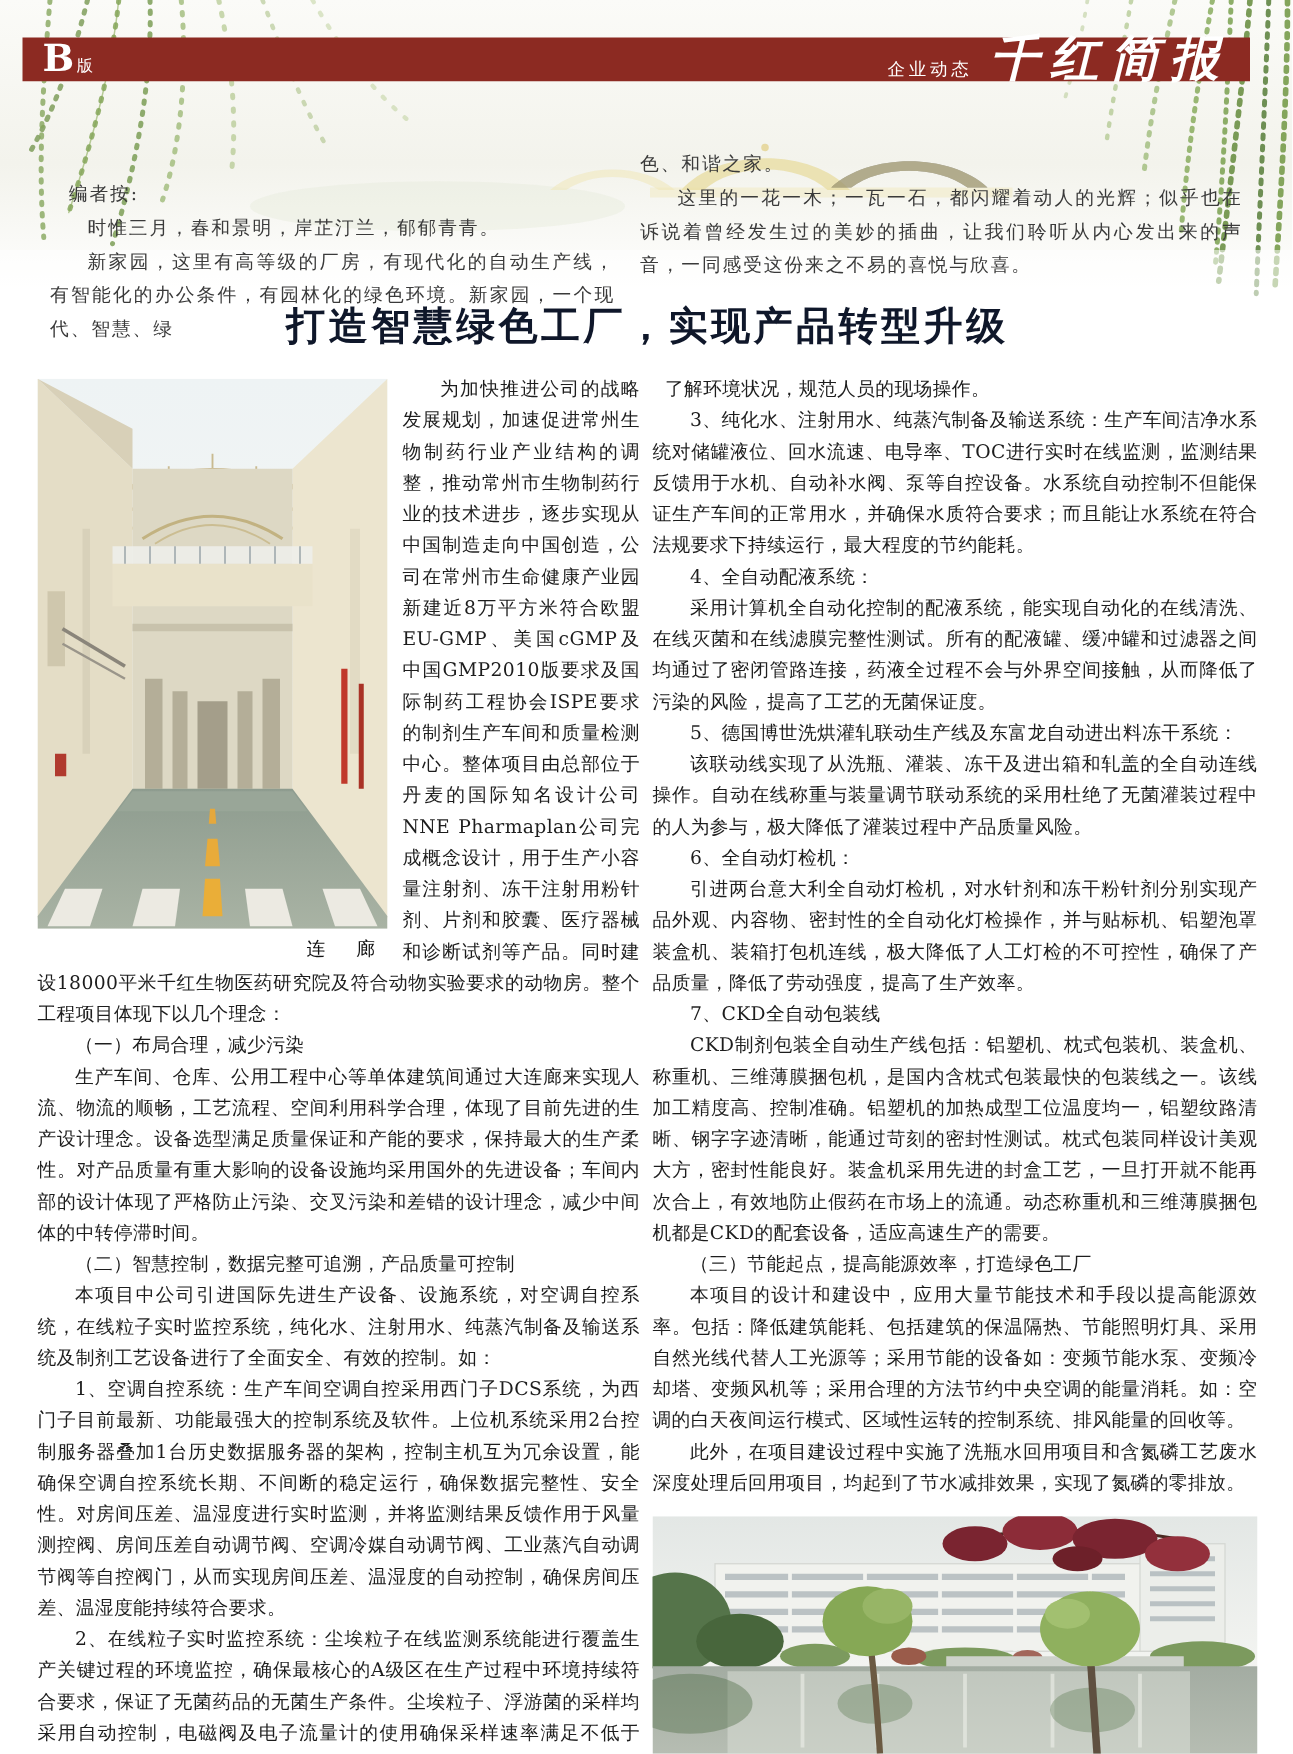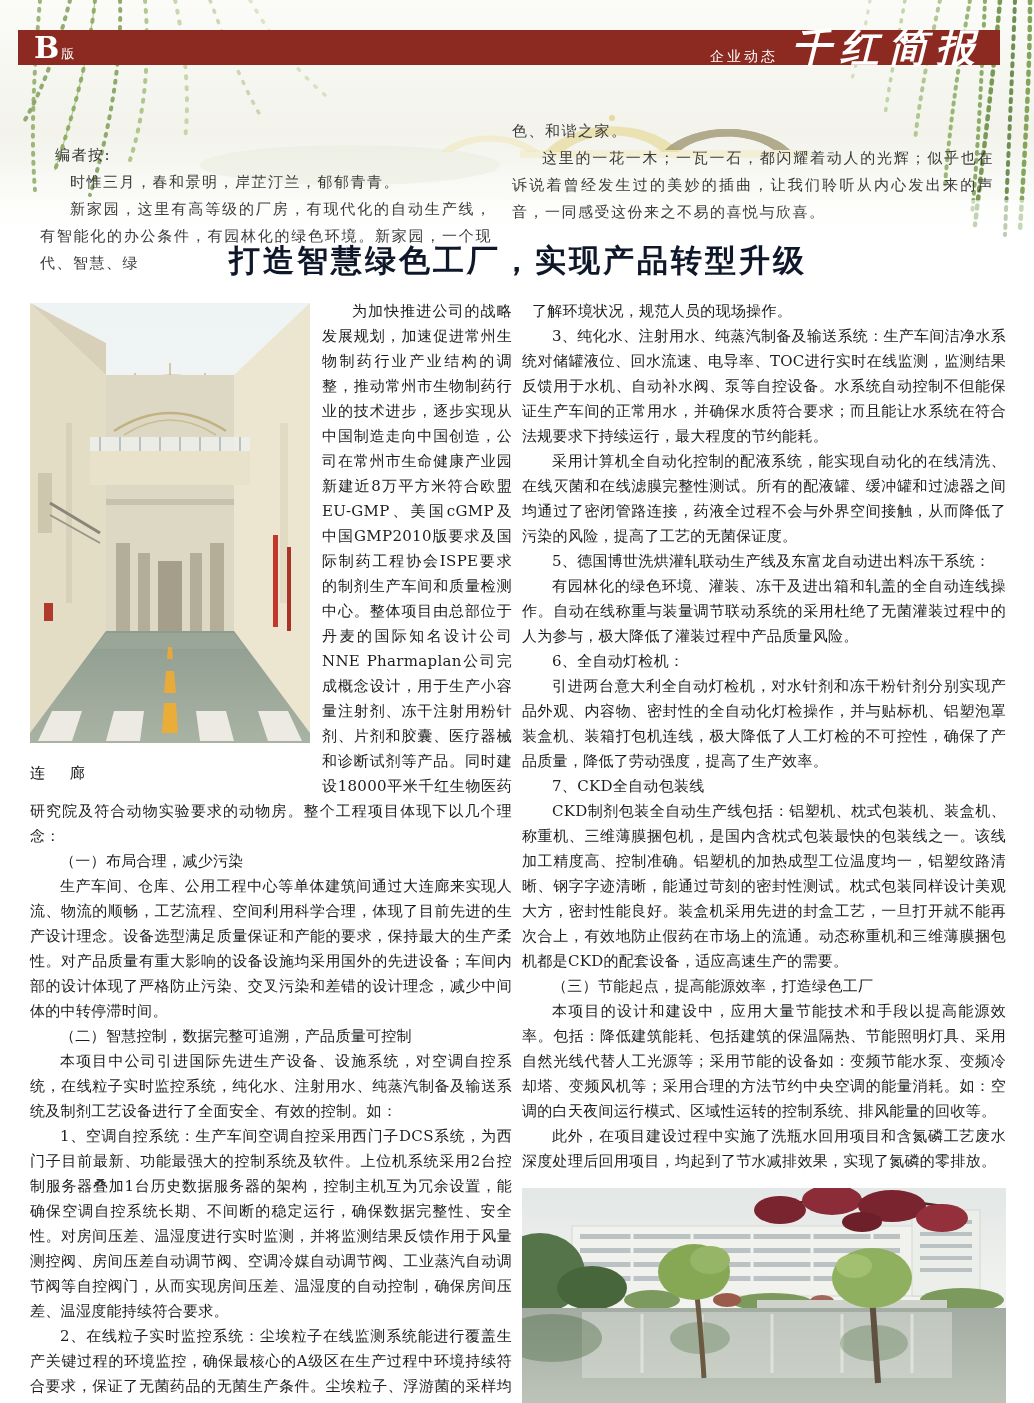--- a/index.html
+++ b/index.html
@@ -34,21 +34,21 @@
   
   .col{position:absolute;z-index:3;top:299px;}
   .col-left{left:30px;width:482px;}
   .col-right{left:522px;width:484px;}
   p.body{margin:0;font-size:15px;line-height:25px;letter-spacing:0.3px;color:#1d1d1d;
          text-align:justify;text-indent:2em;}
   p.noindent{text-indent:0;margin-left:10px;}
   figure{margin:0;padding:0;}
   .photo1{float:left;width:280px;margin:4px 12px 4px 0;}
   .photo2{width:484px;margin:14px 0 0 0;}
-  figcaption{text-align:left;font-size:15px;color:#111;padding-top:21px;}
+  figcaption{text-align:right;font-size:15px;color:#111;padding-top:7px;}
   .cap-wide{letter-spacing:10px;}
   .photo-frame{display:block;}
 </style>
 </head>
 <body>
 
 <div class="page">
 
   <svg class="banner" viewBox="0 0 1034 238" xmlns="http://www.w3.org/2000/svg">
     <defs>
@@ -203,23 +203,24 @@
     <p class="body">生产车间、仓库、公用工程中心等单体建筑间通过大连廊来实现人流、物流的顺畅，工艺流程、空间利用科学合理，体现了目前先进的生产设计理念。设备选型满足质量保证和产能的要求，保持最大的生产柔性。对产品质量有重大影响的设备设施均采用国外的先进设备；车间内部的设计体现了严格防止污染、交叉污染和差错的设计理念，减少中间体的中转停滞时间。</p>
     <p class="body">（二）智慧控制，数据完整可追溯，产品质量可控制</p>
     <p class="body">本项目中公司引进国际先进生产设备、设施系统，对空调自控系统，在线粒子实时监控系统，纯化水、注射用水、纯蒸汽制备及输送系统及制剂工艺设备进行了全面安全、有效的控制。如：</p>
     <p class="body">1、空调自控系统：生产车间空调自控采用西门子DCS系统，为西门子目前最新、功能最强大的控制系统及软件。上位机系统采用2台控制服务器叠加1台历史数据服务器的架构，控制主机互为冗余设置，能确保空调自控系统长期、不间断的稳定运行，确保数据完整性、安全性。对房间压差、温湿度进行实时监测，并将监测结果反馈作用于风量测控阀、房间压差自动调节阀、空调冷媒自动调节阀、工业蒸汽自动调节阀等自控阀门，从而实现房间压差、温湿度的自动控制，确保房间压差、温湿度能持续符合要求。</p>
     <p class="body">2、在线粒子实时监控系统：尘埃粒子在线监测系统能进行覆盖生产关键过程的环境监控，确保最核心的A级区在生产过程中环境持续符合要求，保证了无菌药品的无菌生产条件。尘埃粒子、浮游菌的采样均采用自动控制，电磁阀及电子流量计的使用确保采样速率满足不低于28.3L/min的法规要求，并在累积至法规要求的1000L时自动计算结果，监测结果实时传输至现场触摸屏，现场操作人员通过触摸屏及时</p>
   </div>
 
   <div class="col col-right">
     <p class="body noindent">了解环境状况，规范人员的现场操作。</p>
     <p class="body">3、纯化水、注射用水、纯蒸汽制备及输送系统：生产车间洁净水系统对储罐液位、回水流速、电导率、TOC进行实时在线监测，监测结果反馈用于水机、自动补水阀、泵等自控设备。水系统自动控制不但能保证生产车间的正常用水，并确保水质符合要求；而且能让水系统在符合法规要求下持续运行，最大程度的节约能耗。</p>
+    <p class="body">4、全自动配液系统：</p>
     <p class="body">采用计算机全自动化控制的配液系统，能实现自动化的在线清洗、在线灭菌和在线滤膜完整性测试。所有的配液罐、缓冲罐和过滤器之间均通过了密闭管路连接，药液全过程不会与外界空间接触，从而降低了污染的风险，提高了工艺的无菌保证度。</p>
     <p class="body">5、德国博世洗烘灌轧联动生产线及东富龙自动进出料冻干系统：</p>
-    <p class="body">有园林化的绿色环境、灌装、冻干及进出箱和轧盖的全自动连线操作。自动在线称重与装量调节联动系统的采用杜绝了无菌灌装过程中的人为参与，极大降低了灌装过程中产品质量风险。</p>
+    <p class="body">该联动线实现了从洗瓶、灌装、冻干及进出箱和轧盖的全自动连线操作。自动在线称重与装量调节联动系统的采用杜绝了无菌灌装过程中的人为参与，极大降低了灌装过程中产品质量风险。</p>
     <p class="body">6、全自动灯检机：</p>
     <p class="body">引进两台意大利全自动灯检机，对水针剂和冻干粉针剂分别实现产品外观、内容物、密封性的全自动化灯检操作，并与贴标机、铝塑泡罩装盒机、装箱打包机连线，极大降低了人工灯检的不可控性，确保了产品质量，降低了劳动强度，提高了生产效率。</p>
     <p class="body">7、CKD全自动包装线</p>
     <p class="body">CKD制剂包装全自动生产线包括：铝塑机、枕式包装机、装盒机、称重机、三维薄膜捆包机，是国内含枕式包装最快的包装线之一。该线加工精度高、控制准确。铝塑机的加热成型工位温度均一，铝塑纹路清晰、钢字字迹清晰，能通过苛刻的密封性测试。枕式包装同样设计美观大方，密封性能良好。装盒机采用先进的封盒工艺，一旦打开就不能再次合上，有效地防止假药在市场上的流通。动态称重机和三维薄膜捆包机都是CKD的配套设备，适应高速生产的需要。</p>
     <p class="body">（三）节能起点，提高能源效率，打造绿色工厂</p>
     <p class="body">本项目的设计和建设中，应用大量节能技术和手段以提高能源效率。包括：降低建筑能耗、包括建筑的保温隔热、节能照明灯具、采用自然光线代替人工光源等；采用节能的设备如：变频节能水泵、变频冷却塔、变频风机等；采用合理的方法节约中央空调的能量消耗。如：空调的白天夜间运行模式、区域性运转的控制系统、排风能量的回收等。</p>
     <p class="body">此外，在项目建设过程中实施了洗瓶水回用项目和含氮磷工艺废水深度处理后回用项目，均起到了节水减排效果，实现了氮磷的零排放。</p>
     <figure class="photo2">
       <svg class="photo-frame" width="484" height="248" viewBox="0 0 484 248" xmlns="http://www.w3.org/2000/svg">
         <defs>

